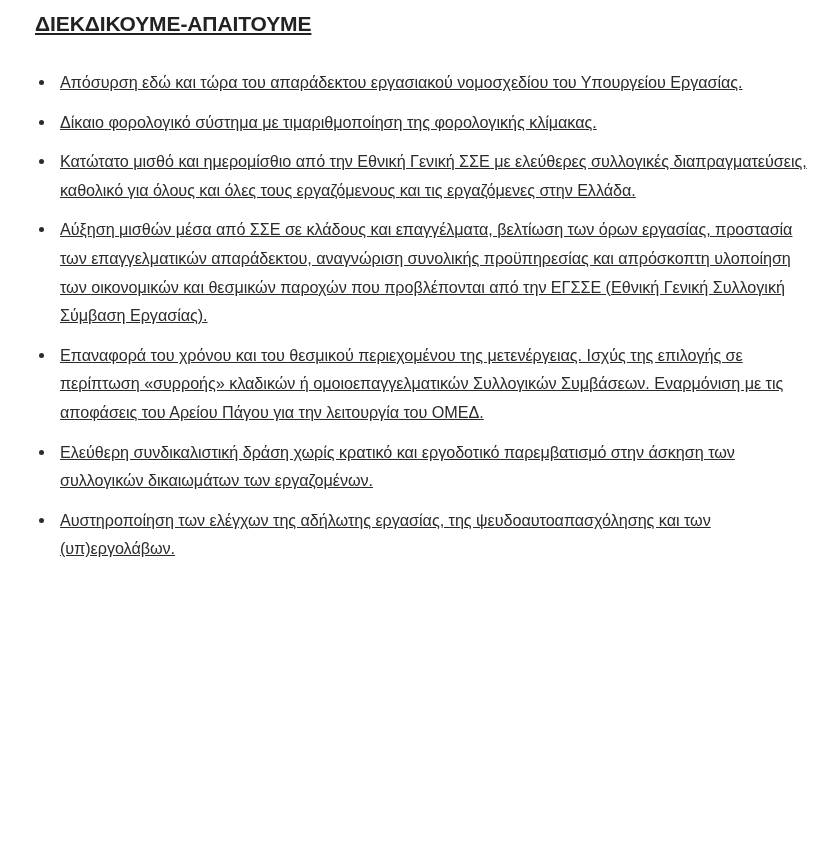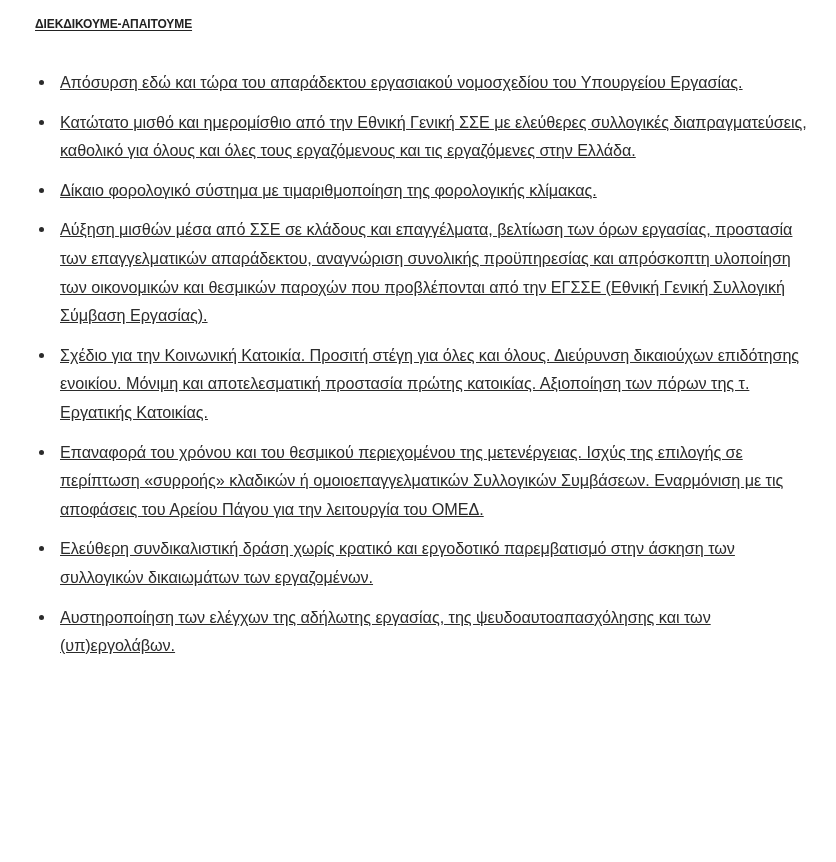--- a/index.html
+++ b/index.html
@@ -13,21 +13,21 @@
       overflow: hidden;
       font-family: "Liberation Sans", "DejaVu Sans", sans-serif;
       color: #2b2b2b;
     }
     .page {
       position: relative;
       padding: 13px 0 0 35px;
       width: 780px;
     }
     .heading {
-      font-size: 12px;
+      font-size: 21px;
       font-weight: bold;
       text-decoration: underline;
       text-underline-offset: 2px;
       color: #222222;
       margin: 0 0 33px 0;
       line-height: 22px;
       letter-spacing: -0.1px;
     }
     ul.demands {
       list-style: none;
@@ -60,33 +60,29 @@
 <div class="page">
   <h2 class="heading">ΔΙΕΚΔΙΚΟΥΜΕ-ΑΠΑΙΤΟΥΜΕ</h2>
 
   <ul class="demands">
     <li>
       <span class="bullet"></span>
       <span>Απόσυρση εδώ και τώρα του απαράδεκτου εργασιακού νομοσχεδίου του Υπουργείου Εργασίας.</span>
     </li>
     <li>
       <span class="bullet"></span>
+      <span>Δίκαιο φορολογικό σύστημα με τιμαριθμοποίηση της φορολογικής κλίμακας.</span>
+    </li>
+    <li>
+      <span class="bullet"></span>
       <span>Κατώτατο μισθό και ημερομίσθιο από την Εθνική Γενική ΣΣΕ με ελεύθερες συλλογικές διαπραγματεύσεις, καθολικό για όλους και όλες τους εργαζόμενους και τις εργαζόμενες στην Ελλάδα.</span>
     </li>
     <li>
       <span class="bullet"></span>
-      <span>Δίκαιο φορολογικό σύστημα με τιμαριθμοποίηση της φορολογικής κλίμακας.</span>
-    </li>
-    <li>
-      <span class="bullet"></span>
       <span>Αύξηση μισθών μέσα από ΣΣΕ σε κλάδους και επαγγέλματα, βελτίωση των όρων εργασίας, προστασία των επαγγελματικών απαράδεκτου, αναγνώριση συνολικής προϋπηρεσίας και απρόσκοπτη υλοποίηση των οικονομικών και θεσμικών παροχών που προβλέπονται από την ΕΓΣΣΕ (Εθνική Γενική Συλλογική Σύμβαση Εργασίας).</span>
-    </li>
-    <li>
-      <span class="bullet"></span>
-      <span>Σχέδιο για την Κοινωνική Κατοικία. Προσιτή στέγη για όλες και όλους. Διεύρυνση δικαιούχων επιδότησης ενοικίου. Μόνιμη και αποτελεσματική προστασία πρώτης κατοικίας. Αξιοποίηση των πόρων της τ. Εργατικής Κατοικίας.</span>
     </li>
     <li>
       <span class="bullet"></span>
       <span>Επαναφορά του χρόνου και του θεσμικού περιεχομένου της μετενέργειας. Ισχύς της επιλογής σε περίπτωση «συρροής» κλαδικών ή ομοιοεπαγγελματικών Συλλογικών Συμβάσεων. Εναρμόνιση με τις αποφάσεις του Αρείου Πάγου για την λειτουργία του ΟΜΕΔ.</span>
     </li>
     <li>
       <span class="bullet"></span>
       <span>Ελεύθερη συνδικαλιστική δράση χωρίς κρατικό και εργοδοτικό παρεμβατισμό στην άσκηση των συλλογικών δικαιωμάτων των εργαζομένων.</span>
     </li>
     <li>

